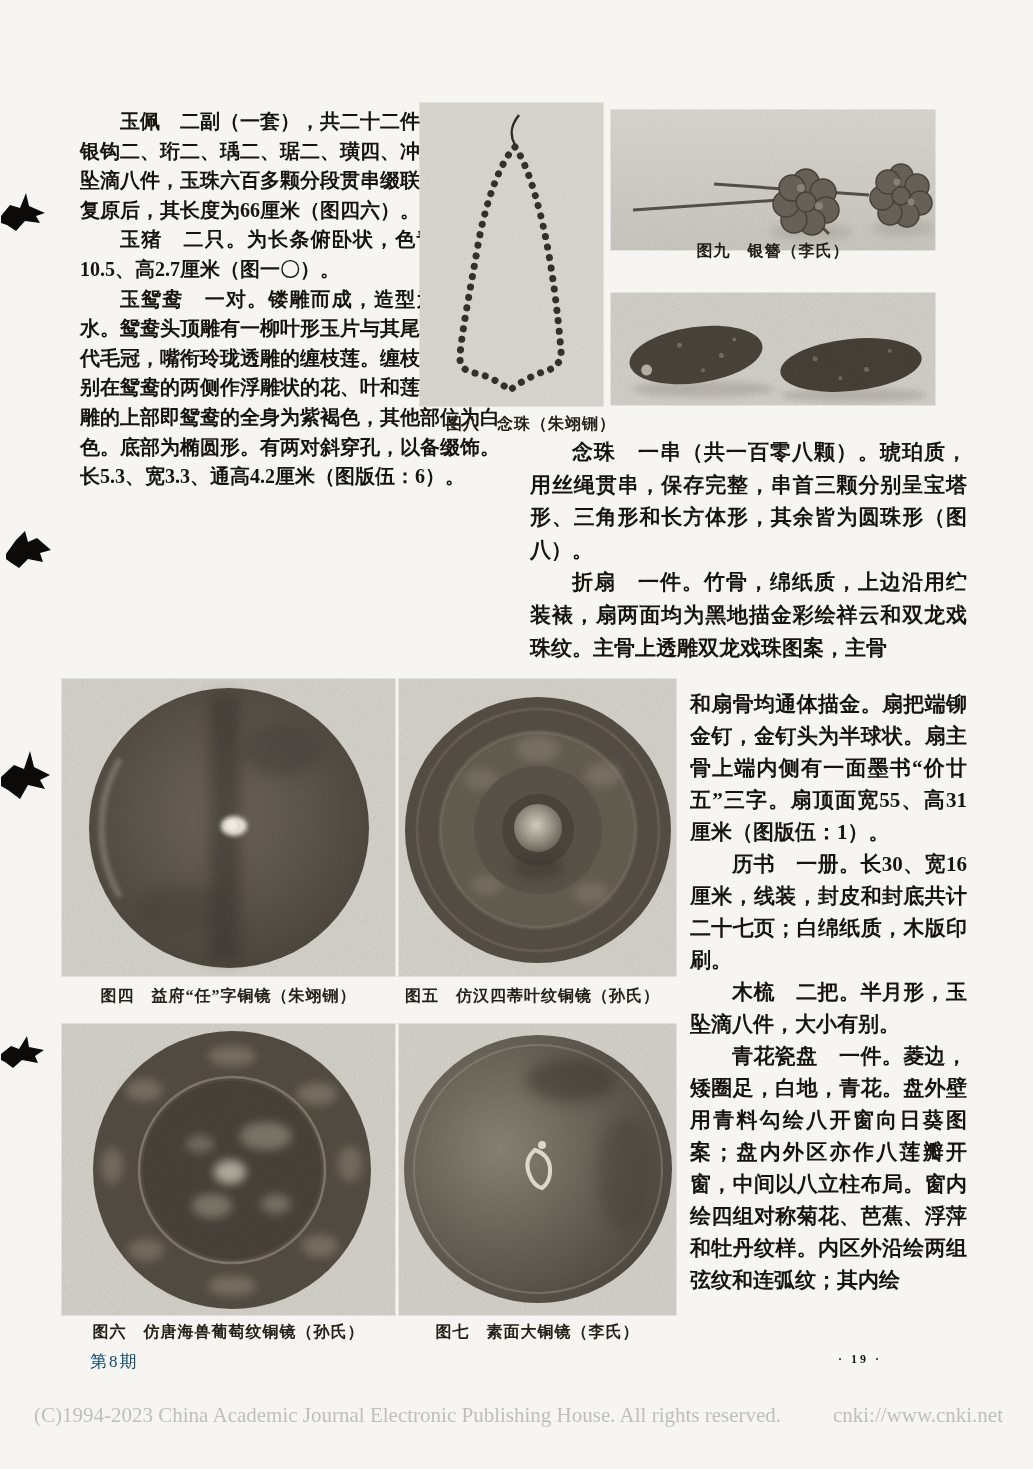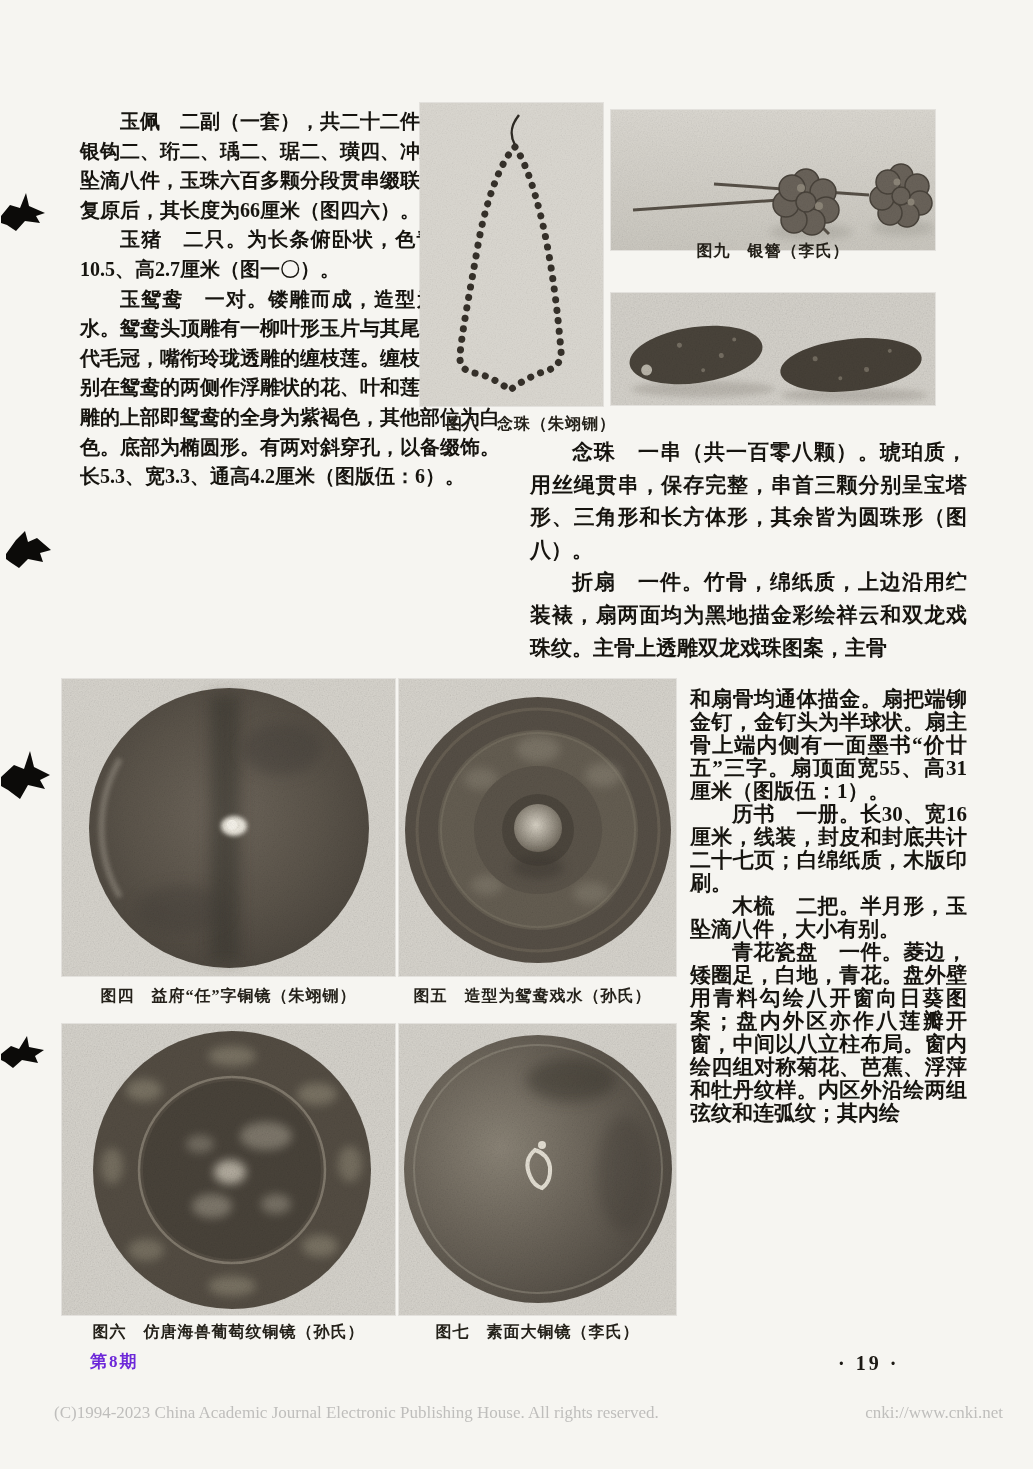--- a/index.html
+++ b/index.html
@@ -9,35 +9,35 @@
     position:relative; width:1033px; height:1469px; margin:0 auto;
     background:#f6f5f1; overflow:hidden;
   }
   .textcol {
     position:absolute; color:#16140f; font-weight:700;
     text-align:justify; text-justify:inter-ideograph;
   }
   .textcol p { text-indent:2em; }
   #left-column { left:80px; top:107px; width:420px; font-size:20px; line-height:29.6px; }
   #right-column-wide { left:530px; top:436px; width:437px; font-size:21px; line-height:32.6px; }
-  #right-column-narrow { left:690px; top:688px; width:277px; font-size:21px; line-height:23px; }
+  #right-column-narrow { left:690px; top:688px; width:277px; font-size:21px; line-height:32px; }
   #right-column-narrow p:first-child { text-indent:0; }
   .photo { position:absolute; background:#d8d5ce; box-shadow:0 0 0 1px rgba(120,115,105,.15); }
   .photo svg { display:block; }
   .caption {
     position:absolute; font-size:16px; font-weight:700; color:#24211a;
     text-align:center; letter-spacing:1px; white-space:nowrap;
   }
   .ink-blob { position:absolute; }
-  #footer-issue { position:absolute; left:90px; top:1350px; font-size:17px; font-weight:700; color:#6d28d9; letter-spacing:2px; }
-  #footer-pageno { position:absolute; left:838px; top:1352px; font-size:20px; font-weight:700; color:#1c1914; letter-spacing:3px; }
+  #footer-issue { position:absolute; left:90px; top:1350px; font-size:17px; font-weight:400; color:#0c4a6e; letter-spacing:2px; }
+  #footer-pageno { position:absolute; left:838px; top:1352px; font-size:12px; font-weight:700; color:#1c1914; letter-spacing:3px; }
   #footer-copyright {
-    position:absolute; left:0; right:0; top:1403px; padding:0 30px 0 54px;
+    position:absolute; left:0; right:0; top:1403px; padding:0 30px 0 34px;
     display:flex; justify-content:space-between;
-    color:#bfbebc; font-size:17px; font-weight:400;
+    color:#bfbebc; font-size:21px; font-weight:400;
   }
 </style>
 </head>
 <body>
 
 <div class="page">
 
   <svg class="ink-blob" style="left:0;top:190px" width="48" height="46">
     <path d="M1 26 L10 15 L20 18 L26 3 L29 16 L45 23 L36 26 L40 33 L25 31 L16 41 L7 35 L1 33 Z" fill="#0c0b09"></path>
   </svg>
@@ -224,21 +224,21 @@
       <ellipse cx="82" cy="100" rx="17" ry="11" fill="#968f80" opacity="0.4" filter="url(#b5)"></ellipse>
       <ellipse cx="192" cy="214" rx="18" ry="11" fill="#968f80" opacity="0.4" filter="url(#b5)"></ellipse>
       <ellipse cx="88" cy="206" rx="16" ry="10" fill="#968f80" opacity="0.4" filter="url(#b5)"></ellipse>
       <circle cx="139" cy="151" r="64" fill="#5b544a"></circle>
       <circle cx="139" cy="151" r="36" fill="#4c463d"></circle>
       <circle cx="139" cy="149" r="24" fill="url(#m5)"></circle>
       <ellipse cx="139" cy="188" rx="26" ry="12" fill="#3e3931" opacity="0.5" filter="url(#b5)"></ellipse>
       <rect width="277" height="297" filter="url(#n5)" opacity="0.3" style="mix-blend-mode:multiply"></rect>
     </svg>
   </div>
-  <div class="caption" style="left:385px;top:986px;width:295px">图五　造型为鸳鸯戏水（孙氏）</div>
+  <div class="caption" style="left:385px;top:986px;width:295px">图五　仿汉四蒂叶纹铜镜（孙氏）</div>
 
   <div class="photo" style="left:62px;top:1024px">
     <svg width="333" height="291" viewBox="0 0 333 291">
       <defs>
         <filter id="b6" x="-60%" y="-60%" width="220%" height="220%">
             <feGaussianBlur stdDeviation="5"></feGaussianBlur>
           </filter>
         <filter id="n6">
             <feTurbulence type="fractalNoise" baseFrequency="0.75" numOctaves="2" stitchTiles="stitch"></feTurbulence>
             <feColorMatrix type="saturate" values="0"></feColorMatrix>

